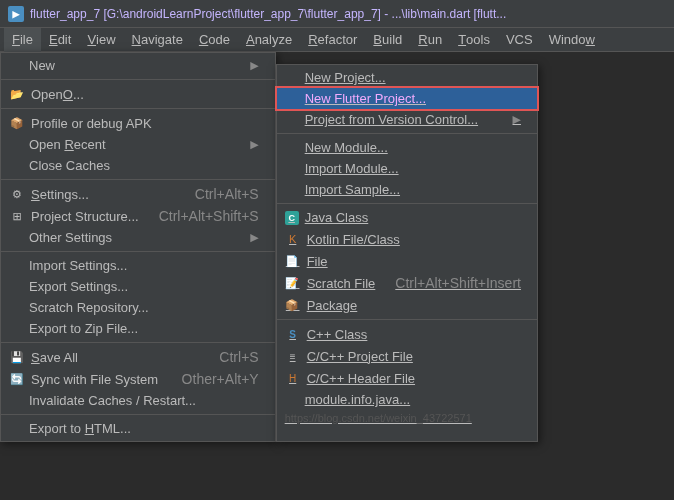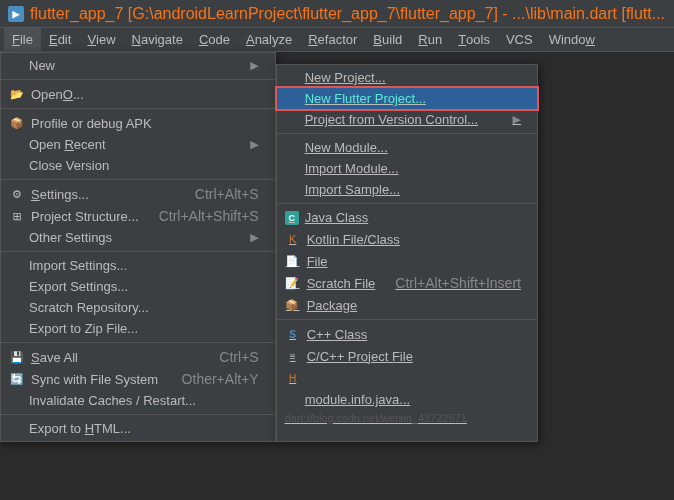--- a/index.html
+++ b/index.html
@@ -25,22 +25,22 @@
       border-bottom: 1px solid #555;
     }
     #title-bar-icon {
       width: 16px; height: 16px;
       background: #4a8fc1;
       border-radius: 2px;
       display: flex; align-items: center; justify-content: center;
       font-size: 10px; color: white; font-weight: bold;
     }
     #title-bar-text {
-      color: #f97316;
-      font-size: 16px;
+      color: #c4b5fd;
+      font-size: 12px;
     }
 
     
     #menu-bar {
       background: #3c3f41;
       height: 24px;
       display: flex;
       align-items: center;
       padding: 0 4px;
       border-bottom: 1px solid #555;
@@ -182,21 +182,21 @@
         <span class="item-label">Profile or debug APK</span>
       </span>
     </div>
 
     <div class="dropdown-item">
       <span class="item-label">Open <span class="ul">R</span>ecent</span>
       <span class="arrow">▶</span>
     </div>
 
     <div class="dropdown-item">
-      <span class="item-label">Close Version</span>
+      <span class="item-label">Close Caches</span>
     </div>
 
     <div class="dropdown-separator"></div>
 
     <div class="dropdown-item has-icon">
       <span class="item-left">
         <span class="item-icon" style="color:#bbbbbb;">⚙</span>
         <span class="item-label"><span class="ul">S</span>ettings...</span>
       </span>
       <span class="item-shortcut">Ctrl+Alt+S</span>
@@ -262,21 +262,21 @@
     </div>
   </div>
 
   <div class="new-submenu" style="margin-top: 12px; text-decoration: underline;">
 
     <div class="dropdown-item">
       <span class="item-label">New Project...</span>
     </div>
 
     <div class="dropdown-item highlighted">
-      <span class="item-label" style="color:#5eead4;">New Flutter Project...</span>
+      <span class="item-label" style="color:#f0abfc;">New Flutter Project...</span>
     </div>
 
 
     <div class="dropdown-item">
       <span class="item-label">Project from Version Control...</span>
       <span class="arrow">▶</span>
     </div>
 
     <div class="dropdown-separator"></div>
 
@@ -342,24 +342,25 @@
     <div class="dropdown-item has-icon">
       <span class="item-left">
         <span class="item-icon" style="color:#bbbbbb; font-size:10px;">≡</span>
         <span class="item-label">C/C++ Project File</span>
       </span>
     </div>
 
     <div class="dropdown-item has-icon">
       <span class="item-left">
         <span class="item-icon" style="color:#cc7832; font-size:10px;">H</span>
+        <span class="item-label">C/C++ Header File</span>
       </span>
     </div>
 
     <div class="dropdown-item">
       <span class="item-label">module.info.java...</span>
     </div>
 
     <div style="padding: 2px 8px; font-size:11px; color:#555;">
-      dart://blog.csdn.net/weixin_43722571
+      https://blog.csdn.net/weixin_43722571
     </div>
   </div>
 </div>
 
 </body></html>

